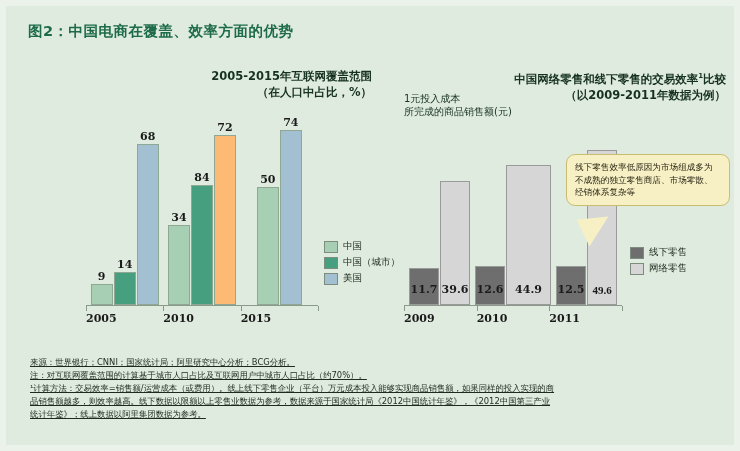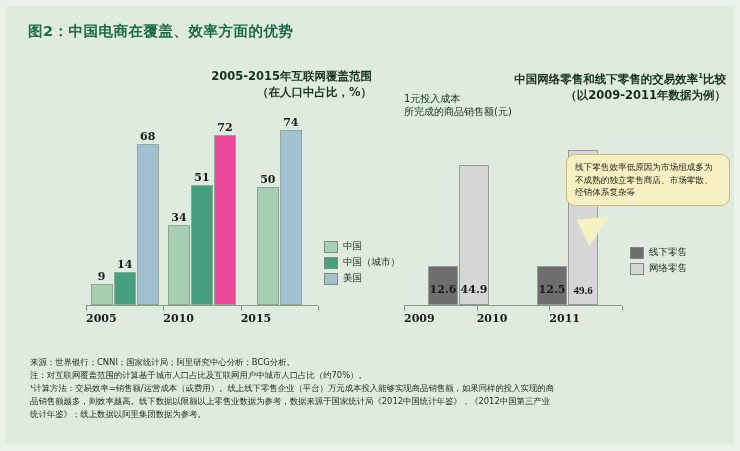--- a/index.html
+++ b/index.html
@@ -74,21 +74,21 @@
   }
   #callout-tail-b{
     position:absolute;left:571px;top:212px;width:0;height:0;
     border-left:11px solid transparent;
     border-right:23px solid transparent;
     border-top:29px solid #c9bd6f;
     transform:rotate(-6deg);z-index:-1;
   }
   
   #notes{position:absolute;left:24px;top:350px;right:16px;font-size:8.4px;line-height:13px;color:#1f2a1f;}
-  #notes .ln{white-space:nowrap;}
+  #notes .ln{white-space:nowrap;text-decoration:underline;}
 </style>
 </head>
 <body>
 
 <div id="page">
 
   <div id="fig-title">图2：中国电商在覆盖、效率方面的优势</div>
 
   <div class="panel" id="panel-left">
     <div class="chart-title">
@@ -107,23 +107,23 @@
             </div>
             <div class="bar outside" style="height: 85%; width: 22px; background: rgb(163, 191, 210); border: 1px solid rgb(143, 168, 148); box-sizing: border-box;">
               <span class="val">68</span>
             </div>
           </div>
           <div class="group">
             <div class="bar outside" style="height: 42.5%; width: 22px; background: rgb(166, 207, 179); border: 1px solid rgb(143, 168, 148); box-sizing: border-box;">
               <span class="val">34</span>
             </div>
             <div class="bar outside" style="height: 63.75%; width: 22px; background: rgb(70, 160, 127); border: 1px solid rgb(143, 168, 148); box-sizing: border-box;">
-              <span class="val">51</span>
-            </div>
-            <div class="bar outside" style="height: 90%; width: 22px; background: #ec4899; border: 1px solid rgb(143, 168, 148); box-sizing: border-box;">
+              <span class="val">84</span>
+            </div>
+            <div class="bar outside" style="height: 90%; width: 22px; background: #fdba74; border: 1px solid rgb(143, 168, 148); box-sizing: border-box;">
               <span class="val">72</span>
             </div>
           </div>
           <div class="group">
             <div class="bar outside" style="height: 62.5%; width: 22px; background: rgb(166, 207, 179); border: 1px solid rgb(143, 168, 148); box-sizing: border-box;">
               <span class="val">50</span>
             </div>
             <div class="bar outside" style="height: 92.5%; width: 22px; background: rgb(163, 191, 210); border: 1px solid rgb(143, 168, 148); box-sizing: border-box;">
               <span class="val">74</span>
             </div>
@@ -164,24 +164,32 @@
     </div>
 
     <div id="ylab-right">
       <div>1元投入成本</div>
       <div>所完成的商品销售额(元)</div>
     </div>
 
     <div class="plot" id="plot-right">
       <div class="groups" id="right-groups">
           <div class="group">
+            <div class="bar inside" style="height: 20.8929%; width: 30px; background: rgb(110, 110, 110); border: 1px solid rgb(154, 154, 154); box-sizing: border-box;">
+              <span class="val" style="color: rgb(26, 26, 26);">11.7</span>
+            </div>
+            <div class="bar inside" style="height: 70.7143%; width: 30px; background: rgb(214, 214, 214); border: 1px solid rgb(154, 154, 154); box-sizing: border-box;">
+              <span class="val" style="color: rgb(26, 26, 26);">39.6</span>
+            </div>
+          </div>
+          <div class="group">
             <div class="bar inside" style="height: 22.5%; width: 30px; background: rgb(110, 110, 110); border: 1px solid rgb(154, 154, 154); box-sizing: border-box;">
               <span class="val" style="color: rgb(26, 26, 26);">12.6</span>
             </div>
-            <div class="bar inside" style="height: 80.1786%; width: 30px; background: rgb(214, 214, 214); border: 1px solid rgb(154, 154, 154); box-sizing: border-box; padding-left: 24px;">
+            <div class="bar inside" style="height: 80.1786%; width: 45px; background: rgb(214, 214, 214); border: 1px solid rgb(154, 154, 154); box-sizing: border-box; padding-left: 24px;">
               <span class="val" style="color: rgb(26, 26, 26);">44.9</span>
             </div>
           </div>
           <div class="group">
             <div class="bar inside" style="height: 22.3214%; width: 30px; background: rgb(110, 110, 110); border: 1px solid rgb(154, 154, 154); box-sizing: border-box;">
               <span class="val" style="color: rgb(26, 26, 26);">12.5</span>
             </div>
             <div class="bar inside" style="height: 88.5714%; width: 30px; background: rgb(214, 214, 214); border: 1px solid rgb(154, 154, 154); box-sizing: border-box;">
               <span class="val" style="color: rgb(26, 26, 26); font-family: Liberation Serif, serif;">49.6</span>
             </div>

